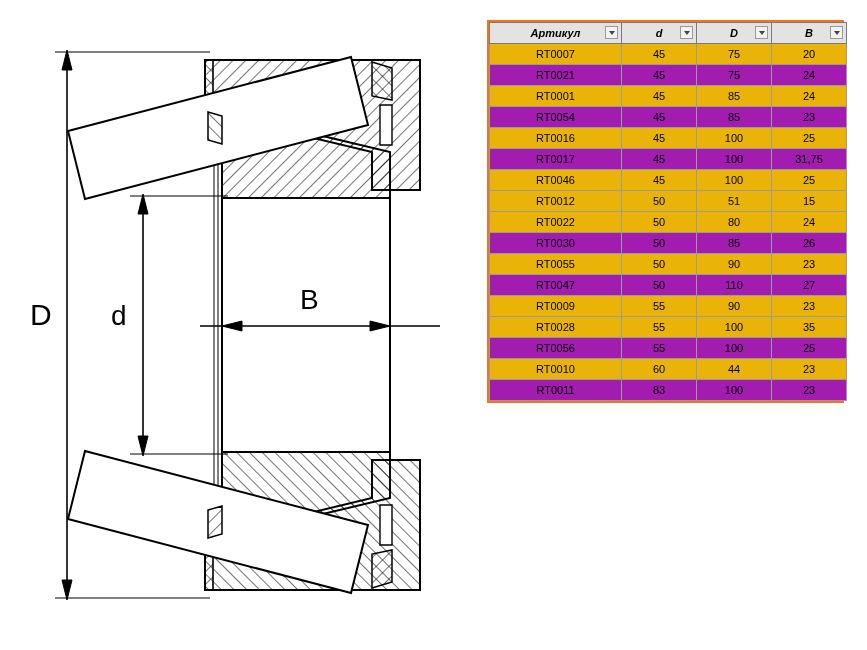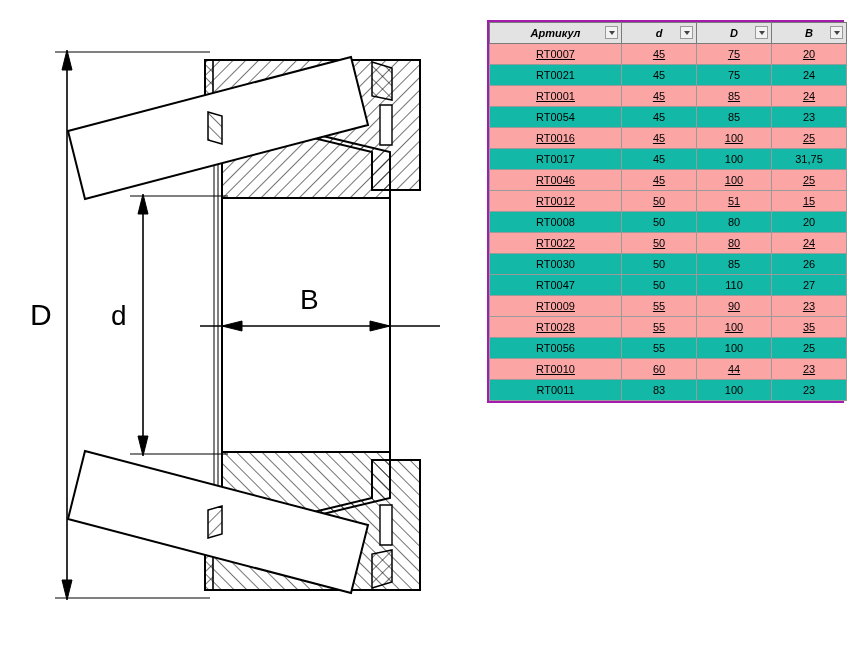--- a/index.html
+++ b/index.html
@@ -88,27 +88,27 @@
     display: flex;
     align-items: center;
     justify-content: center;
   }
   .filter-btn .caret {
     width: 0; height: 0;
     border-left: 3px solid transparent;
     border-right: 3px solid transparent;
     border-top: 4px solid #444;
   }
-  tr.odd td { background: #fca5a5; text-decoration: underline; }
-  tr.even td { background: #14b8a6; }
+  tr.odd td { background: #eab308; }
+  tr.even td { background: #a21caf; }
   td.article { font-weight: 400; }
 
   
   #table-panel {
-    border: 2px solid #a21caf;
+    border: 2px solid #f97316;
     box-sizing: content-box;
   }
 </style>
 </head>
 <body>
 
 <div id="stage">
 
   <div id="drawing">
     <svg width="470" height="650" viewBox="0 0 470 650">
@@ -256,37 +256,37 @@
             <td>45</td>
             <td>100</td>
             <td>25</td>
           </tr>
           <tr class="odd">
             <td class="article">RT0012</td>
             <td>50</td>
             <td>51</td>
             <td>15</td>
           </tr>
-          <tr class="even">
-            <td class="article">RT0008</td>
-            <td>50</td>
-            <td>80</td>
-            <td>20</td>
-          </tr>
           <tr class="odd">
             <td class="article">RT0022</td>
             <td>50</td>
             <td>80</td>
             <td>24</td>
           </tr>
           <tr class="even">
             <td class="article">RT0030</td>
             <td>50</td>
             <td>85</td>
             <td>26</td>
+          </tr>
+          <tr class="odd">
+            <td class="article">RT0055</td>
+            <td>50</td>
+            <td>90</td>
+            <td>23</td>
           </tr>
           <tr class="even">
             <td class="article">RT0047</td>
             <td>50</td>
             <td>110</td>
             <td>27</td>
           </tr>
           <tr class="odd">
             <td class="article">RT0009</td>
             <td>55</td>

